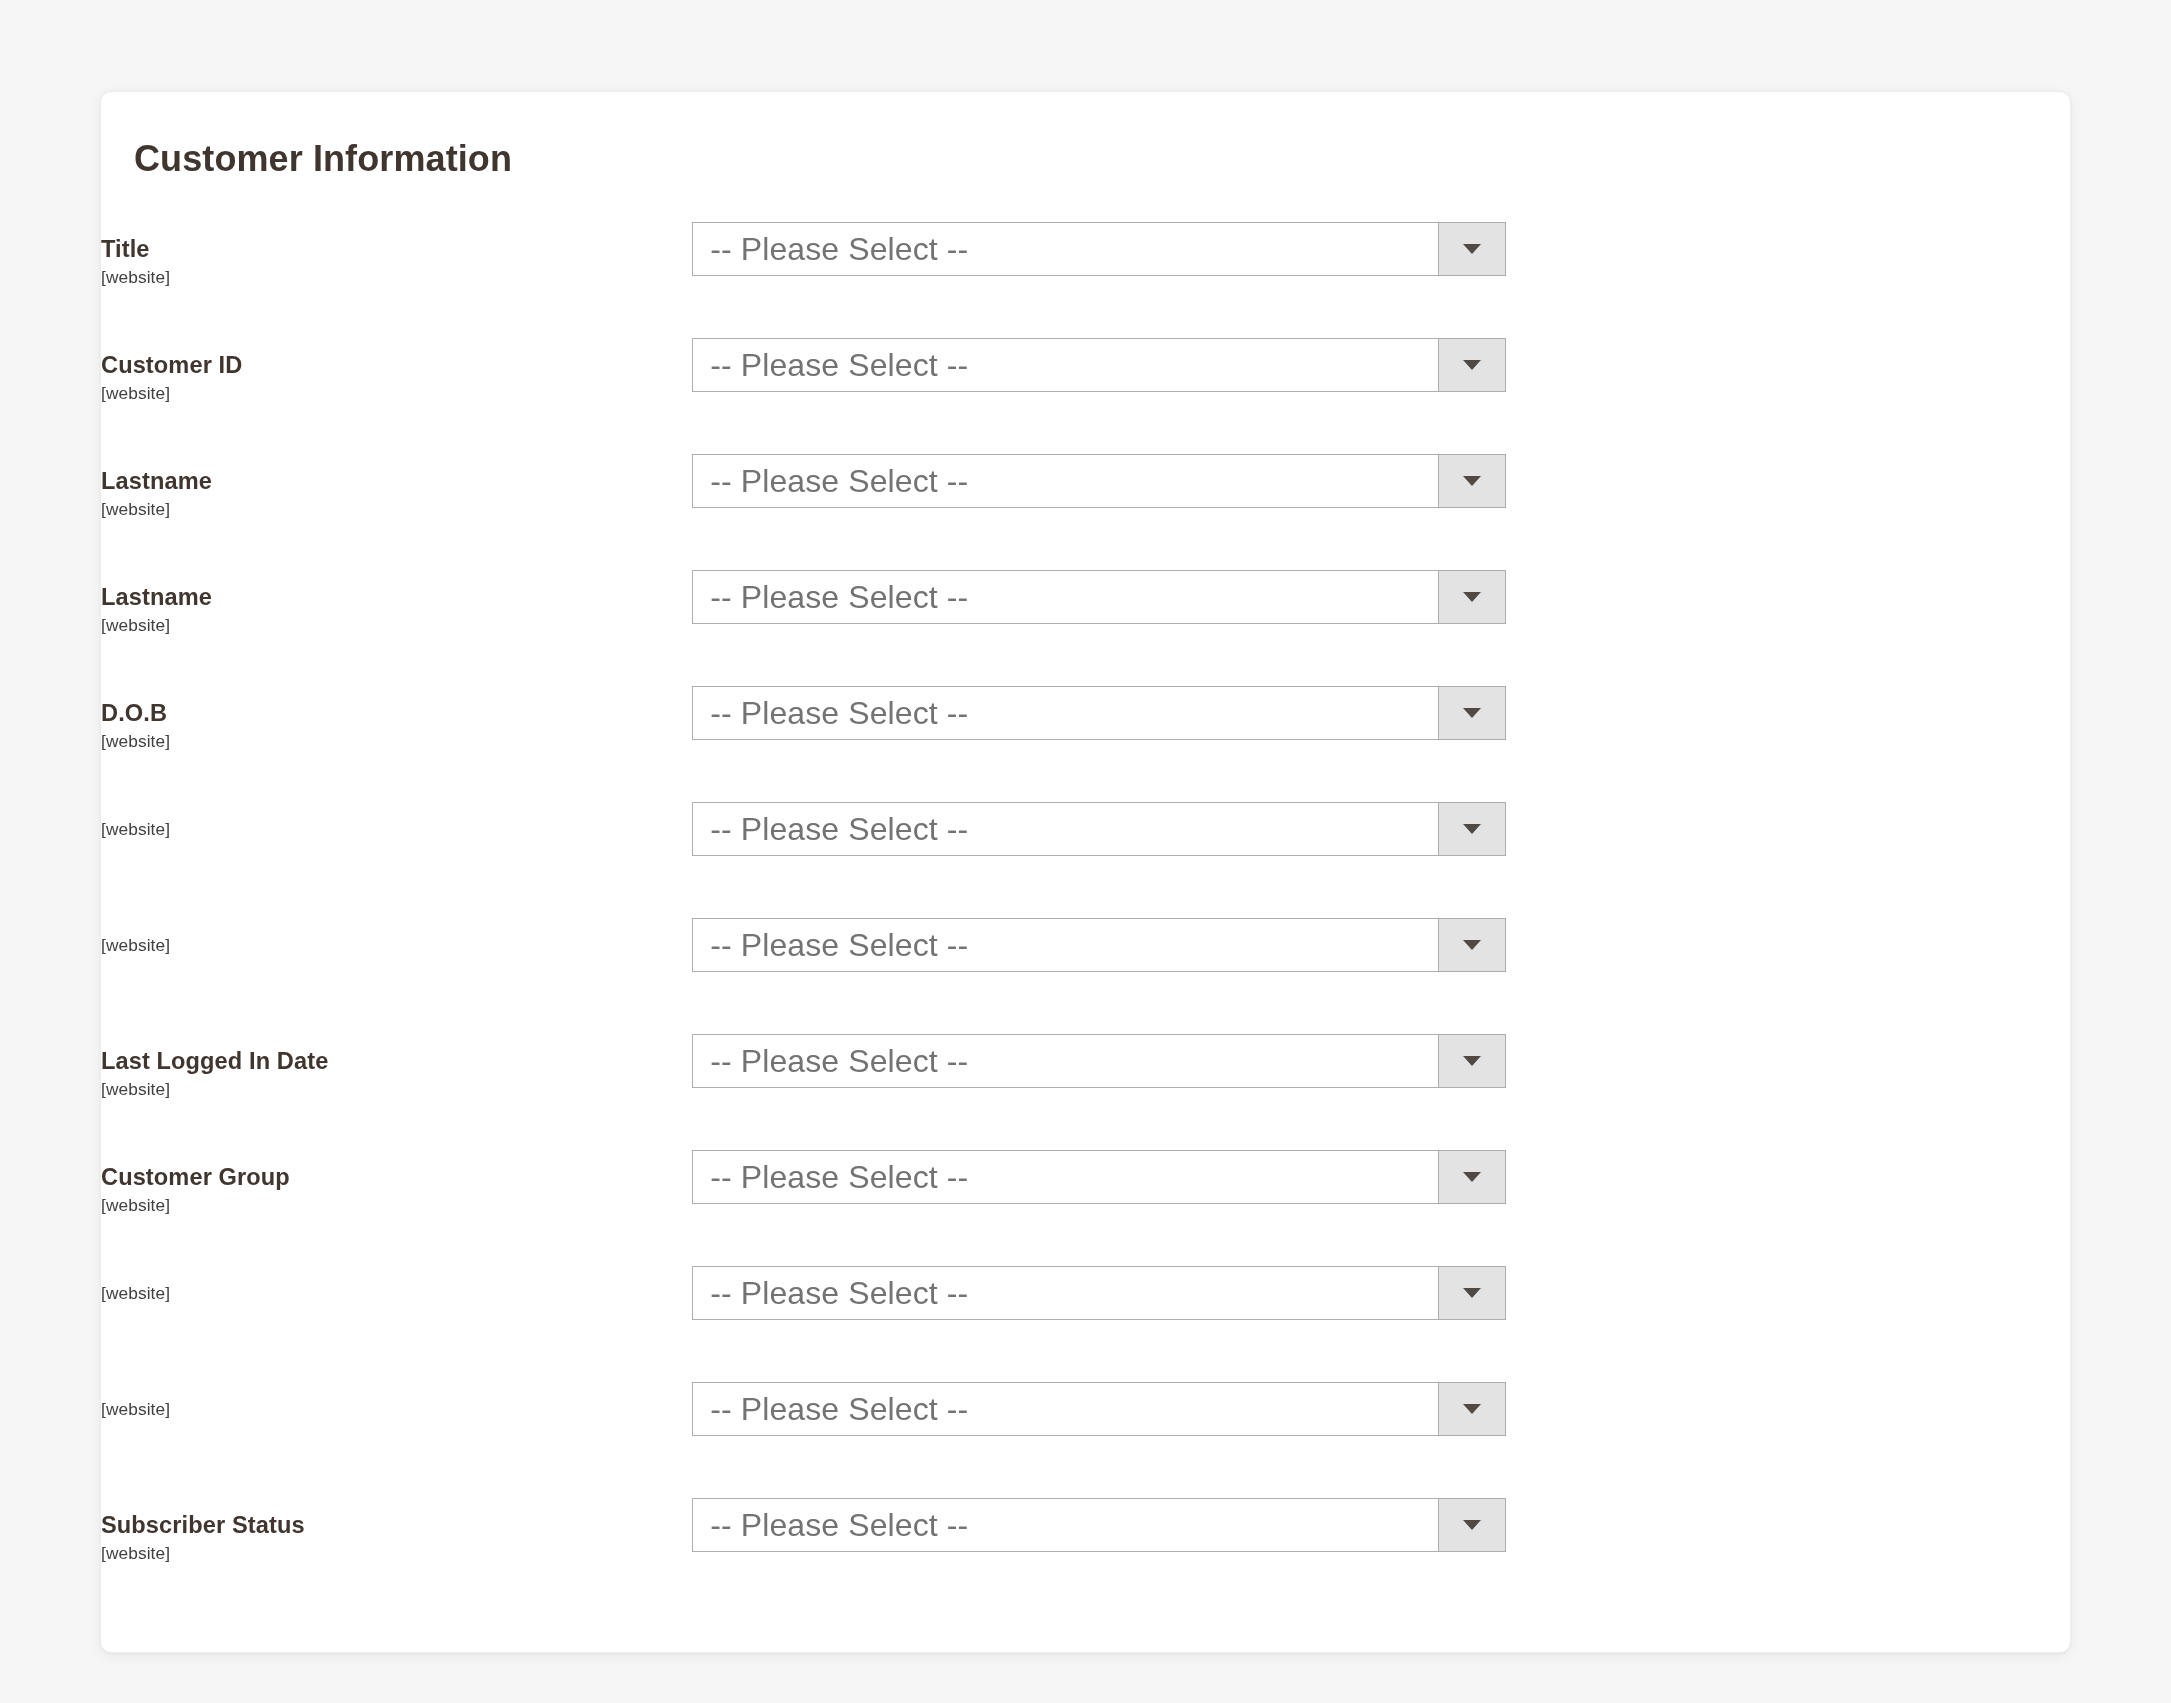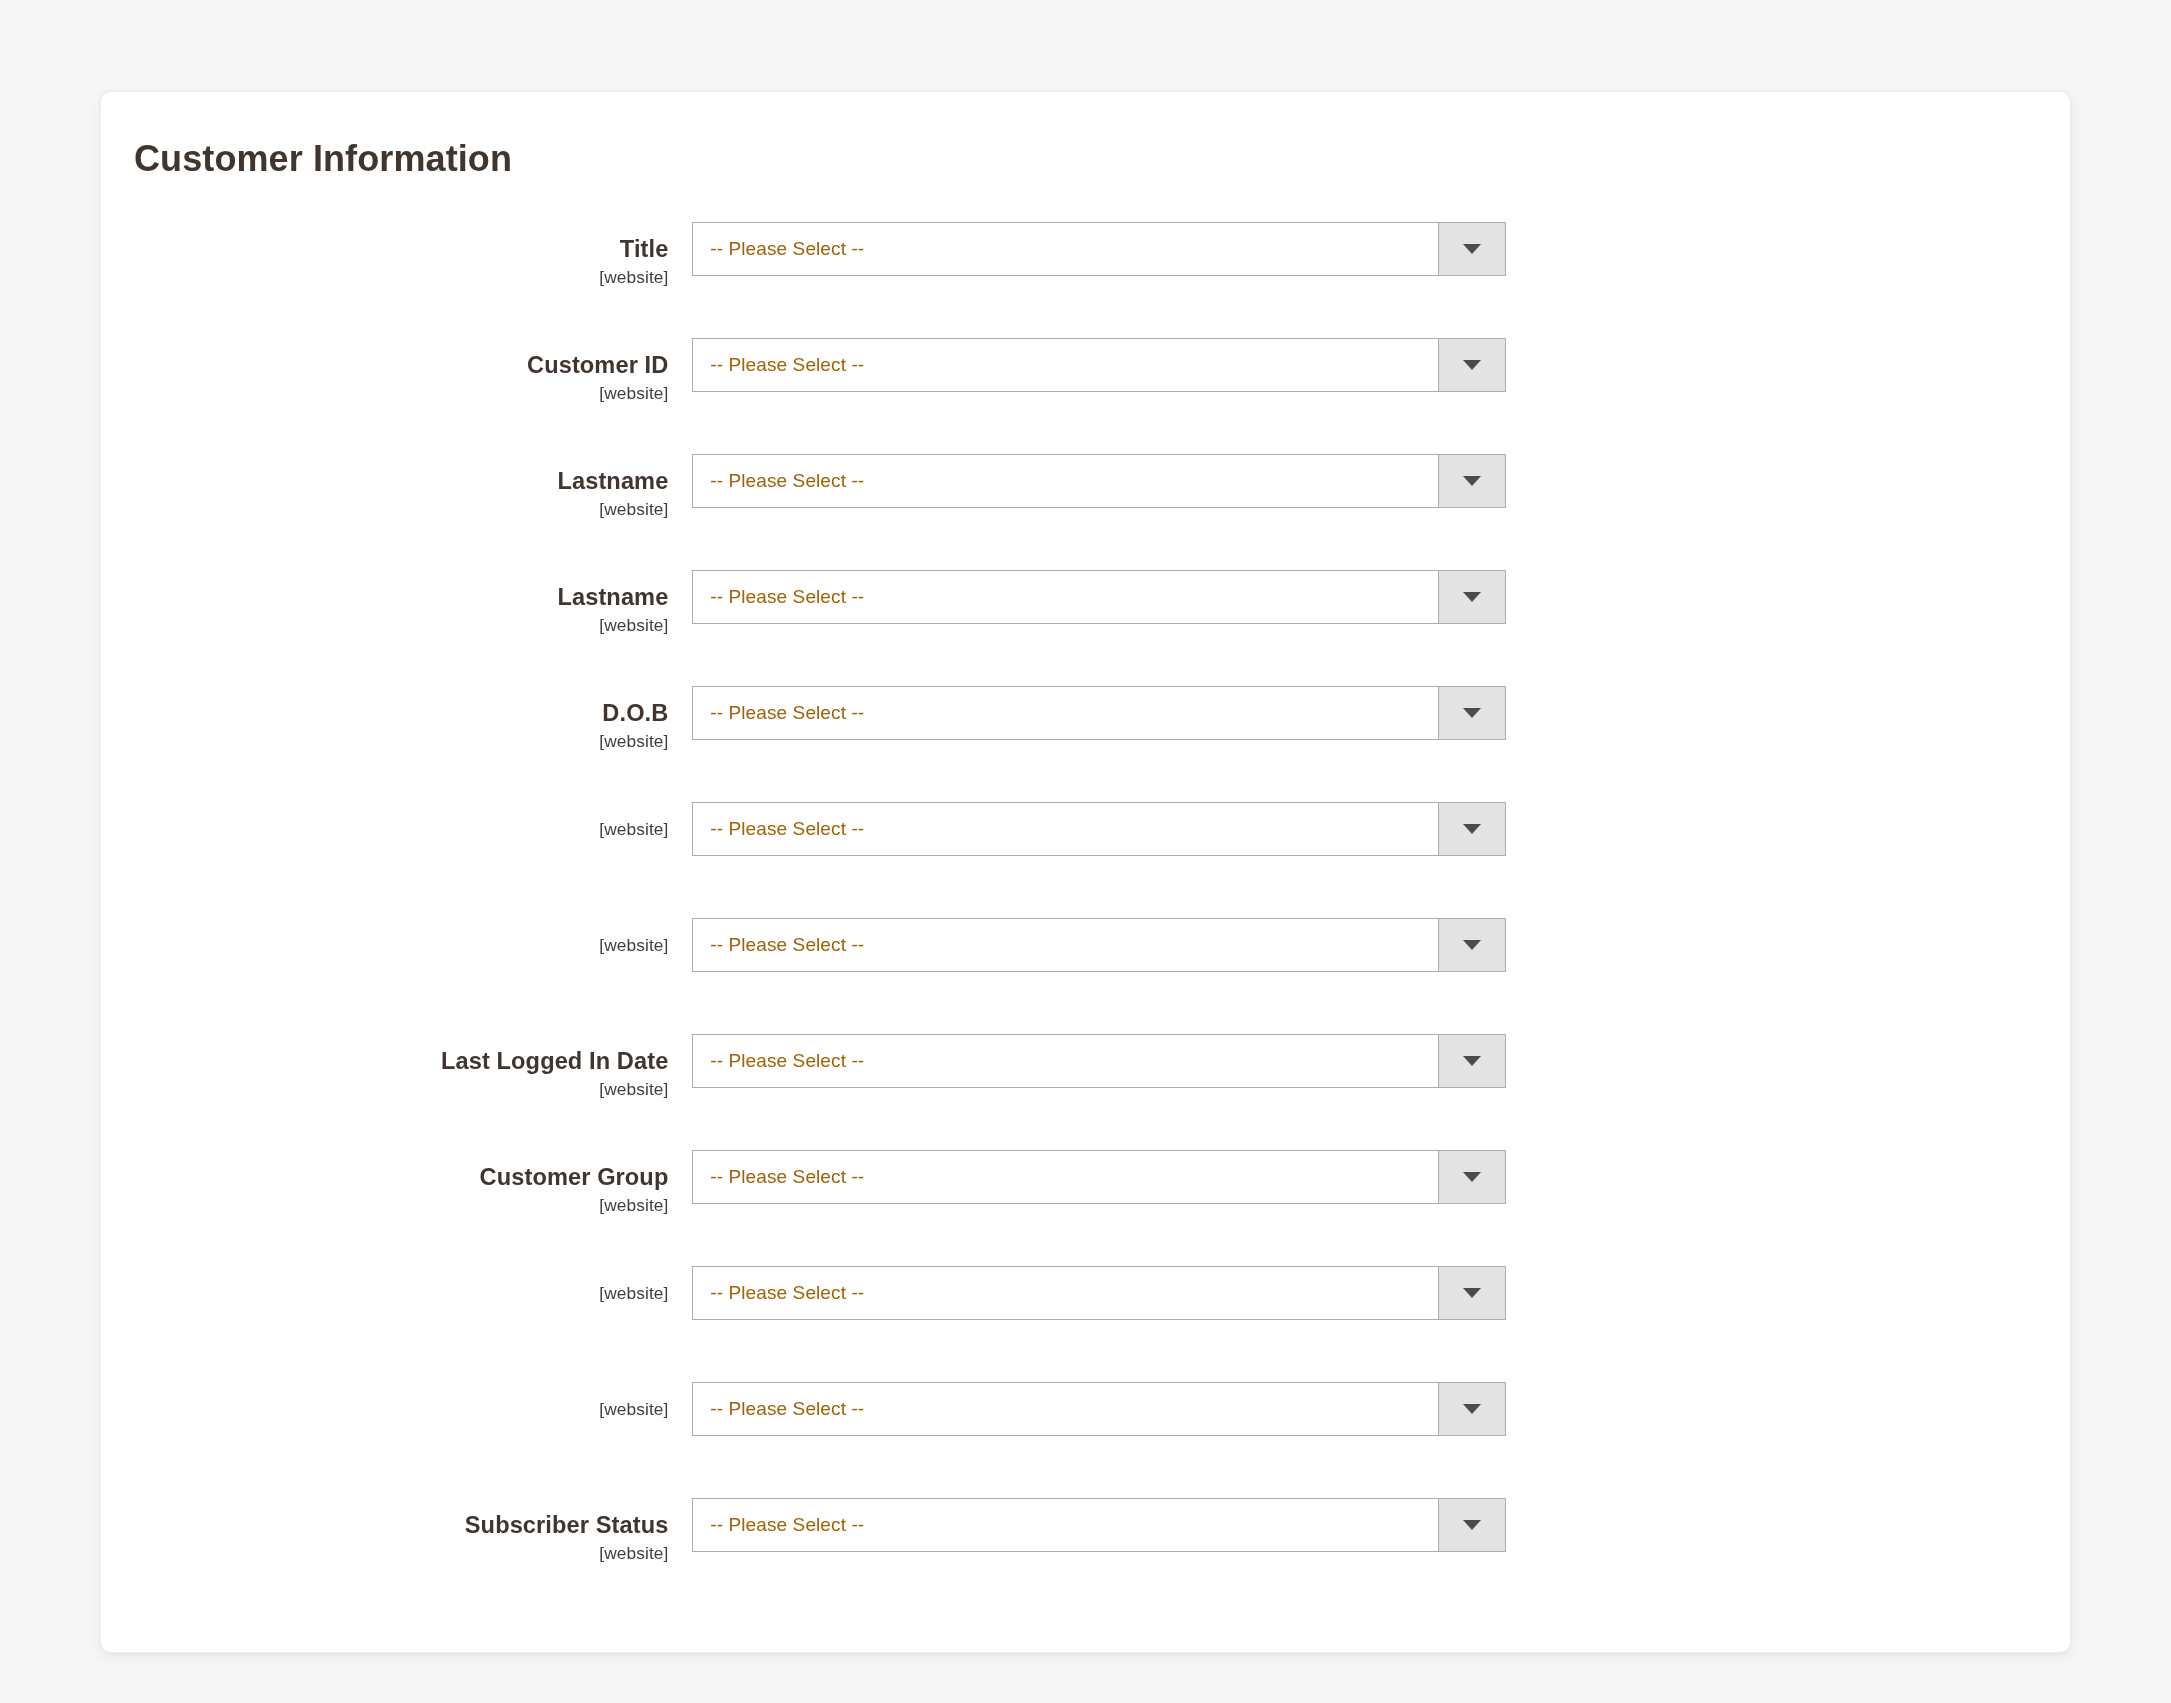--- a/index.html
+++ b/index.html
@@ -49,21 +49,21 @@
 
   .field-row {
     display: flex;
     align-items: flex-start;
     height: 116px;
   }
 
   .field-label-col {
     width: 591px;
     flex: 0 0 591px;
-    text-align: right;
+    text-align: left;
     padding-right: 23.6px;
     padding-top: 14.5px;
   }
 
   .field-label {
     display: block;
     font-size: 23.6px;
     font-weight: 700;
     color: #41362f;
     line-height: 1.22;
@@ -93,22 +93,22 @@
     align-items: stretch;
     border: 0.9px solid #adadad;
     background: #ffffff;
   }
 
   .select-value {
     flex: 1 1 auto;
     display: flex;
     align-items: center;
     padding-left: 17.3px;
-    font-size: 19px;
-    color: #a16207;
+    font-size: 32px;
+    color: #737373;
     background: #ffffff;
     letter-spacing: 0.1px;
     overflow: hidden;
     white-space: nowrap;
   }
 
   .select-arrow-btn {
     flex: 0 0 67px;
     width: 67px;
     background: #e3e3e3;

